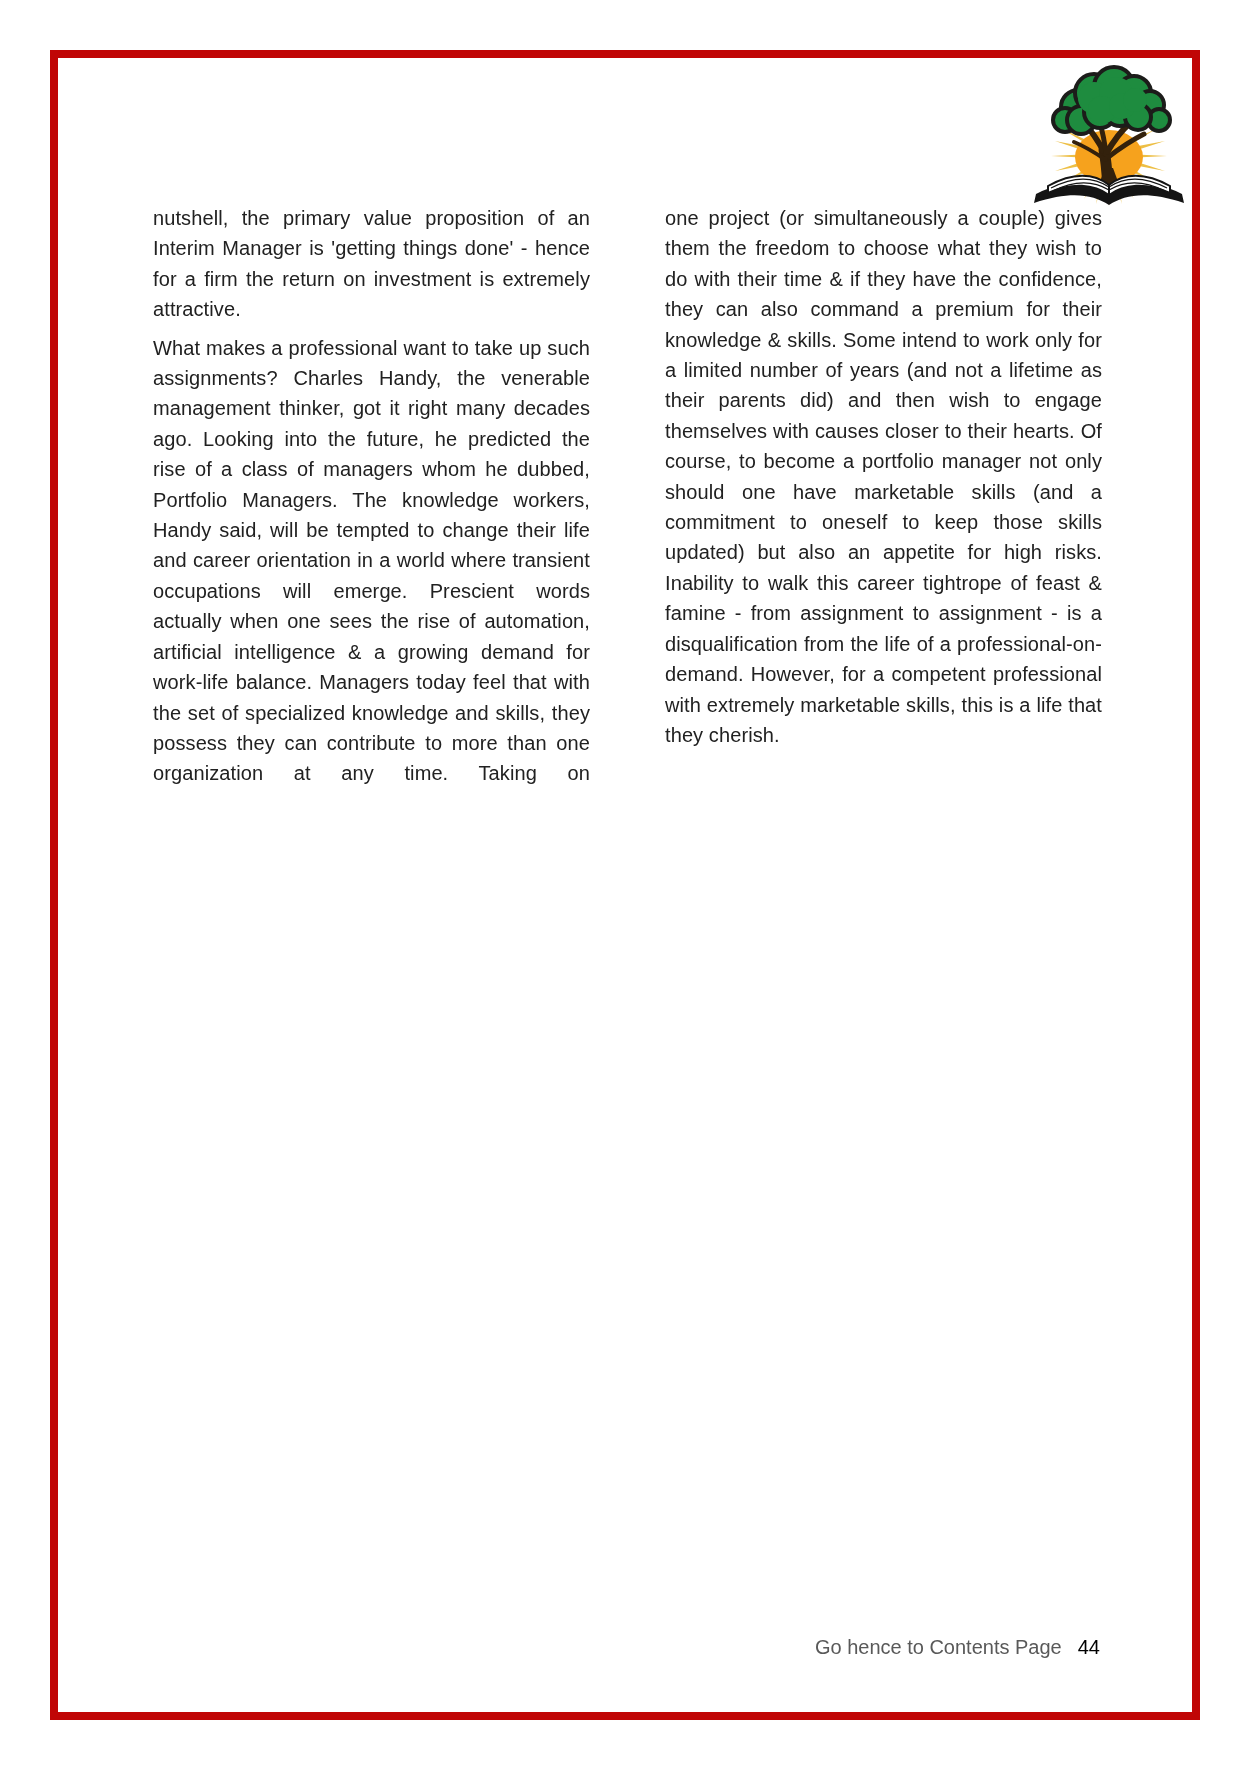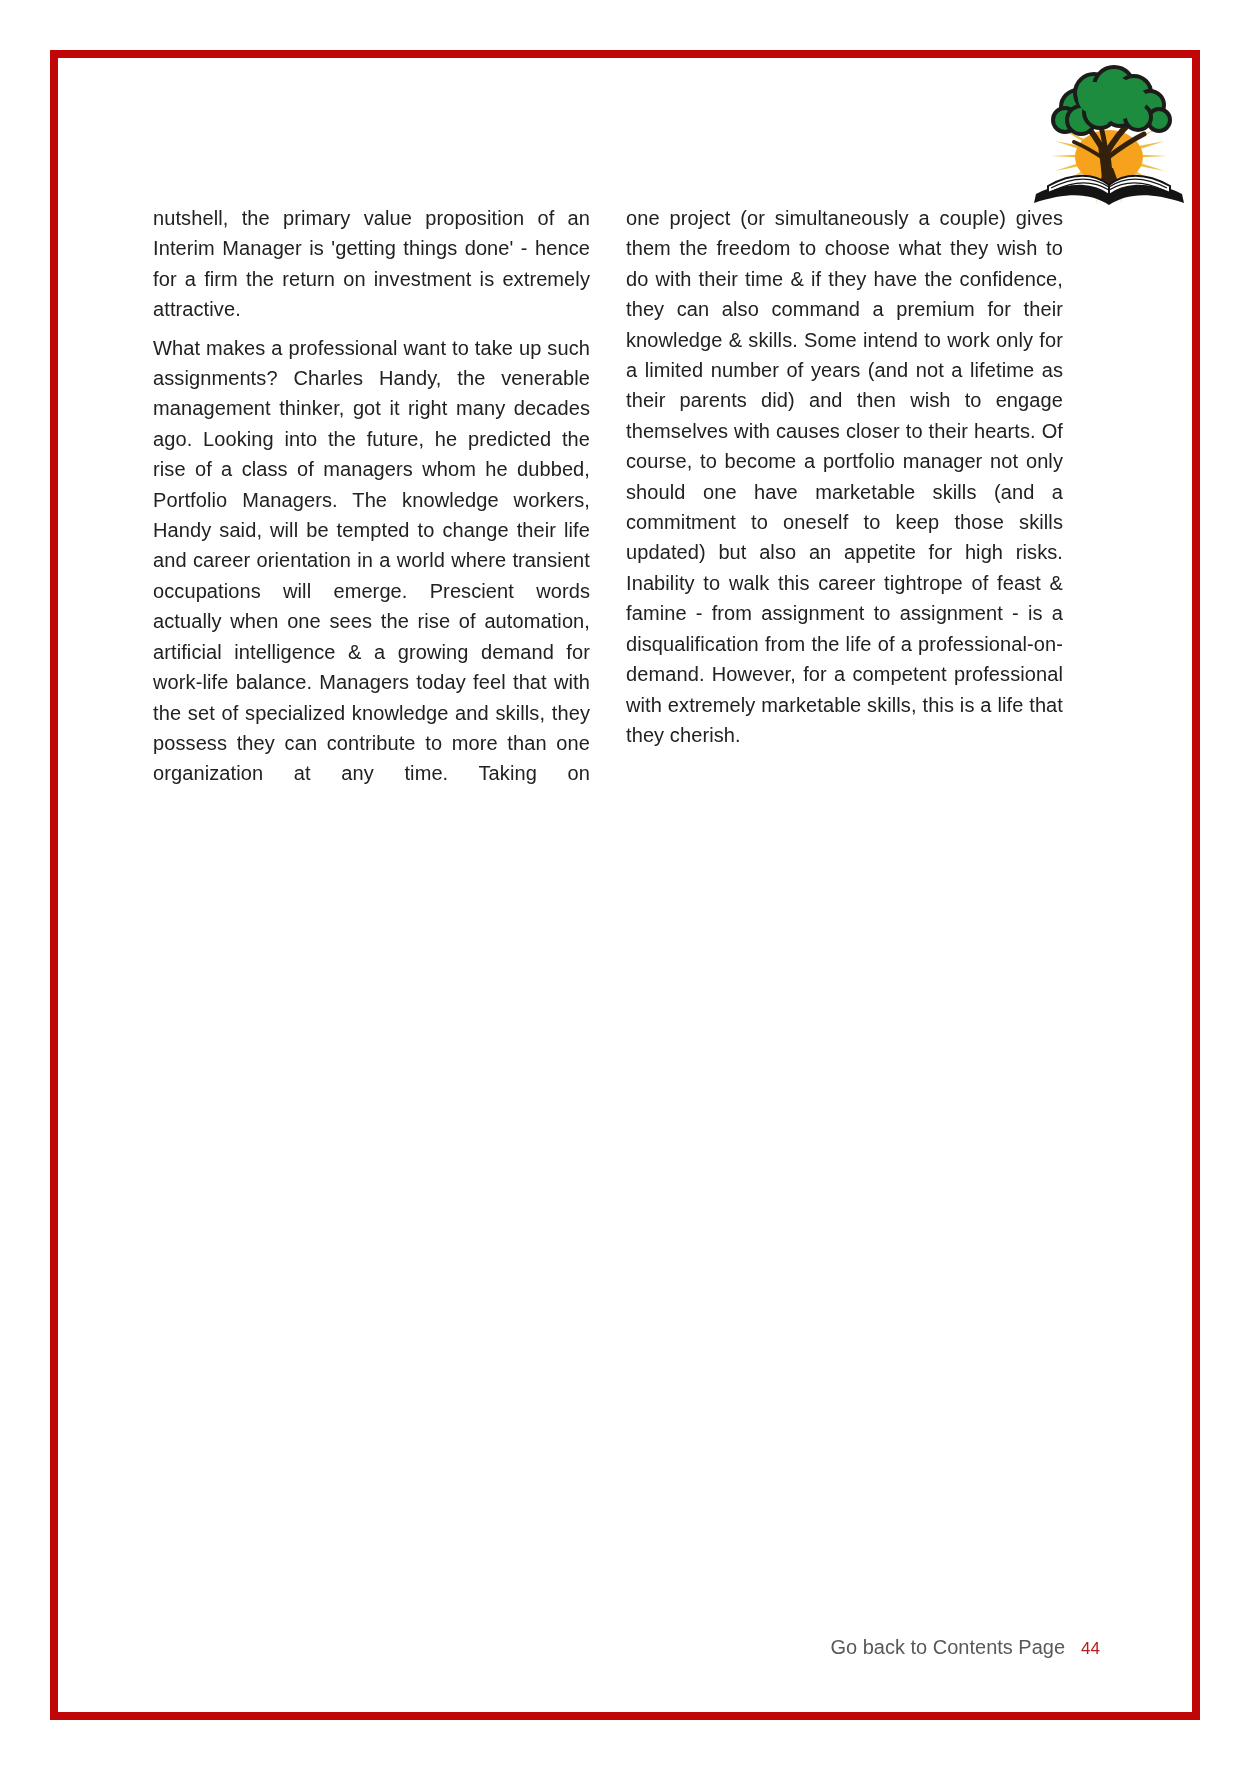--- a/index.html
+++ b/index.html
@@ -32,20 +32,21 @@
     height: 152px;
   }
   .logo-wrap svg { display: block; width: 100%; height: 100%; }
   .columns {
     position: absolute;
     left: 153px;
     top: 203px;
     width: 949px;
     display: flex;
     gap: 36px;
+    justify-content: space-between;
   }
   .col { width: 437px; }
   .col p {
     margin: 0;
     font-size: 20px;
     line-height: 30.4px;
     color: #212121;
     text-align: justify;
     letter-spacing: 0.1px;
   }
@@ -60,22 +61,22 @@
     gap: 16px;
     white-space: nowrap;
   }
   .footer-link {
     color: #595959;
     font-size: 20px;
     text-decoration: none;
     cursor: pointer;
   }
   .page-number {
-    color: #b91c1c;
-    font-size: 17px;
+    color: #000000;
+    font-size: 20px;
   }
 </style>
 </head>
 <body>
 
 <div>
 
   <div class="page-frame"></div>
 
   <div class="logo-wrap">
@@ -146,17 +147,17 @@
     <div class="col">
       <p>nutshell, the primary value proposition of an Interim Manager is 'getting things done' - hence for a firm the return on investment is extremely attractive.</p>
       <p class="para-gap justify-last">What makes a professional want to take up such assignments? Charles Handy, the venerable management thinker, got it right many decades ago. Looking into the future, he predicted the rise of a class of managers whom he dubbed, Portfolio Managers. The knowledge workers, Handy said, will be tempted to change their life and career orientation in a world where transient occupations will emerge. Prescient words actually when one sees the rise of automation, artificial intelligence &amp; a growing demand for work-life balance. Managers today feel that with the set of specialized knowledge and skills, they possess they can contribute to more than one organization at any time. Taking on</p>
     </div>
     <div class="col">
       <p>one project (or simultaneously a couple) gives them the freedom to choose what they wish to do with their time &amp; if they have the confidence, they can also command a premium for their knowledge &amp; skills. Some intend to work only for a limited number of years (and not a lifetime as their parents did) and then wish to engage themselves with causes closer to their hearts. Of course, to become a portfolio manager not only should one have marketable skills (and a commitment to oneself to keep those skills updated) but also an appetite for high risks. Inability to walk this career tightrope of feast &amp; famine - from assignment to assignment - is a disqualification from the life of a professional-on-demand. However, for a competent professional with extremely marketable skills, this is a life that they cherish.</p>
     </div>
   </div>
 
   <div class="page-footer">
-    <a class="footer-link">Go back to Contents Page</a>
+    <a class="footer-link">Go hence to Contents Page</a>
     <span class="page-number">44</span>
   </div>
 
 </div>
 
 </body></html>

